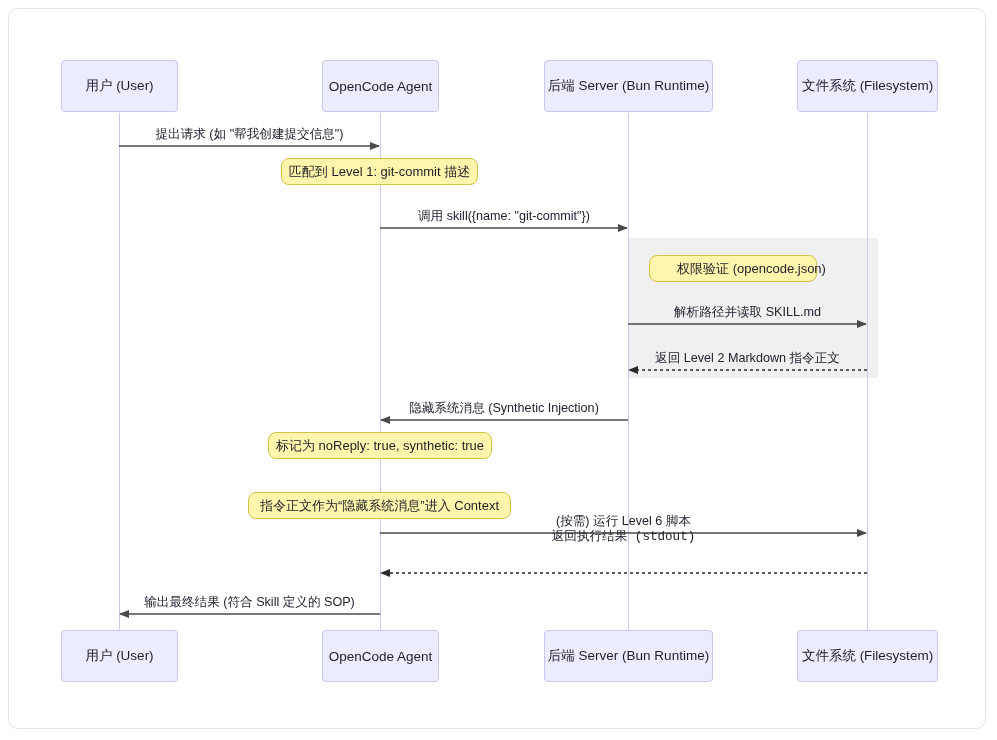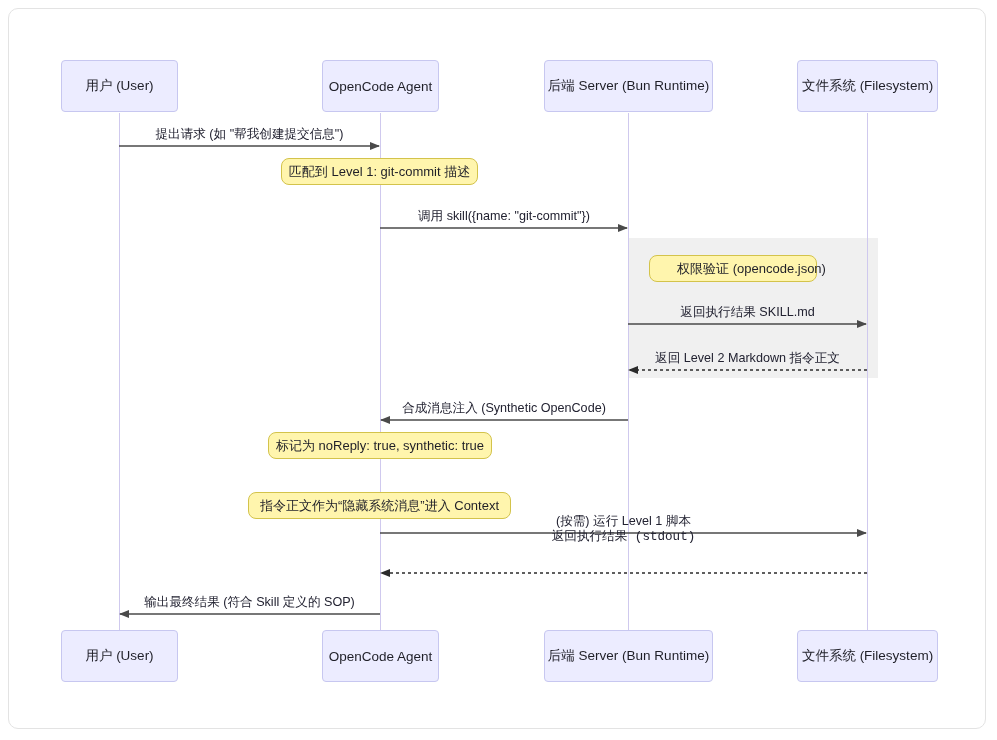--- a/index.html
+++ b/index.html
@@ -146,21 +146,21 @@
       <div class="note-box" style="left: 268px; top: 432px; width: 224px; height: 27px;">
         <span>标记为 noReply: true, synthetic: true</span>
       </div>
       <div class="note-box" style="left: 248px; top: 492px; width: 263px; height: 27px; text-align: center;">
         <span>指令正文作为“隐藏系统消息”进入 Context</span>
       </div>
     </div>
   <div id="label-layer">
       <div class="msg-label" style="left: 249.5px; top: 126px;">提出请求 (如 "帮我创建提交信息")</div>
       <div class="msg-label" style="left: 504px; top: 208px;">调用 skill({name: "git-commit"})</div>
-      <div class="msg-label" style="left: 747.5px; top: 304px;">返回执行结果 SKILL.md</div>
+      <div class="msg-label" style="left: 747.5px; top: 304px;">解析路径并读取 SKILL.md</div>
       <div class="msg-label" style="left: 747.5px; top: 350px;">返回 Level 2 Markdown 指令正文</div>
-      <div class="msg-label" style="left: 504px; top: 400px;">合成消息注入 (Synthetic OpenCode)</div>
-      <div class="msg-label" style="left: 623.5px; top: 513px;">(按需) 运行 Level 1 脚本</div>
+      <div class="msg-label" style="left: 504px; top: 400px;">隐藏系统消息 (Synthetic Injection)</div>
+      <div class="msg-label" style="left: 623.5px; top: 513px;">(按需) 运行 Level 6 脚本</div>
       <div class="msg-label" style="left: 623.5px; top: 528px; font-family: Liberation Mono, monospace;">返回执行结果 (stdout)</div>
       <div class="msg-label" style="left: 249.5px; top: 594px;">输出最终结果 (符合 Skill 定义的 SOP)</div>
     </div>
 
 </div>
 
 </body></html>

